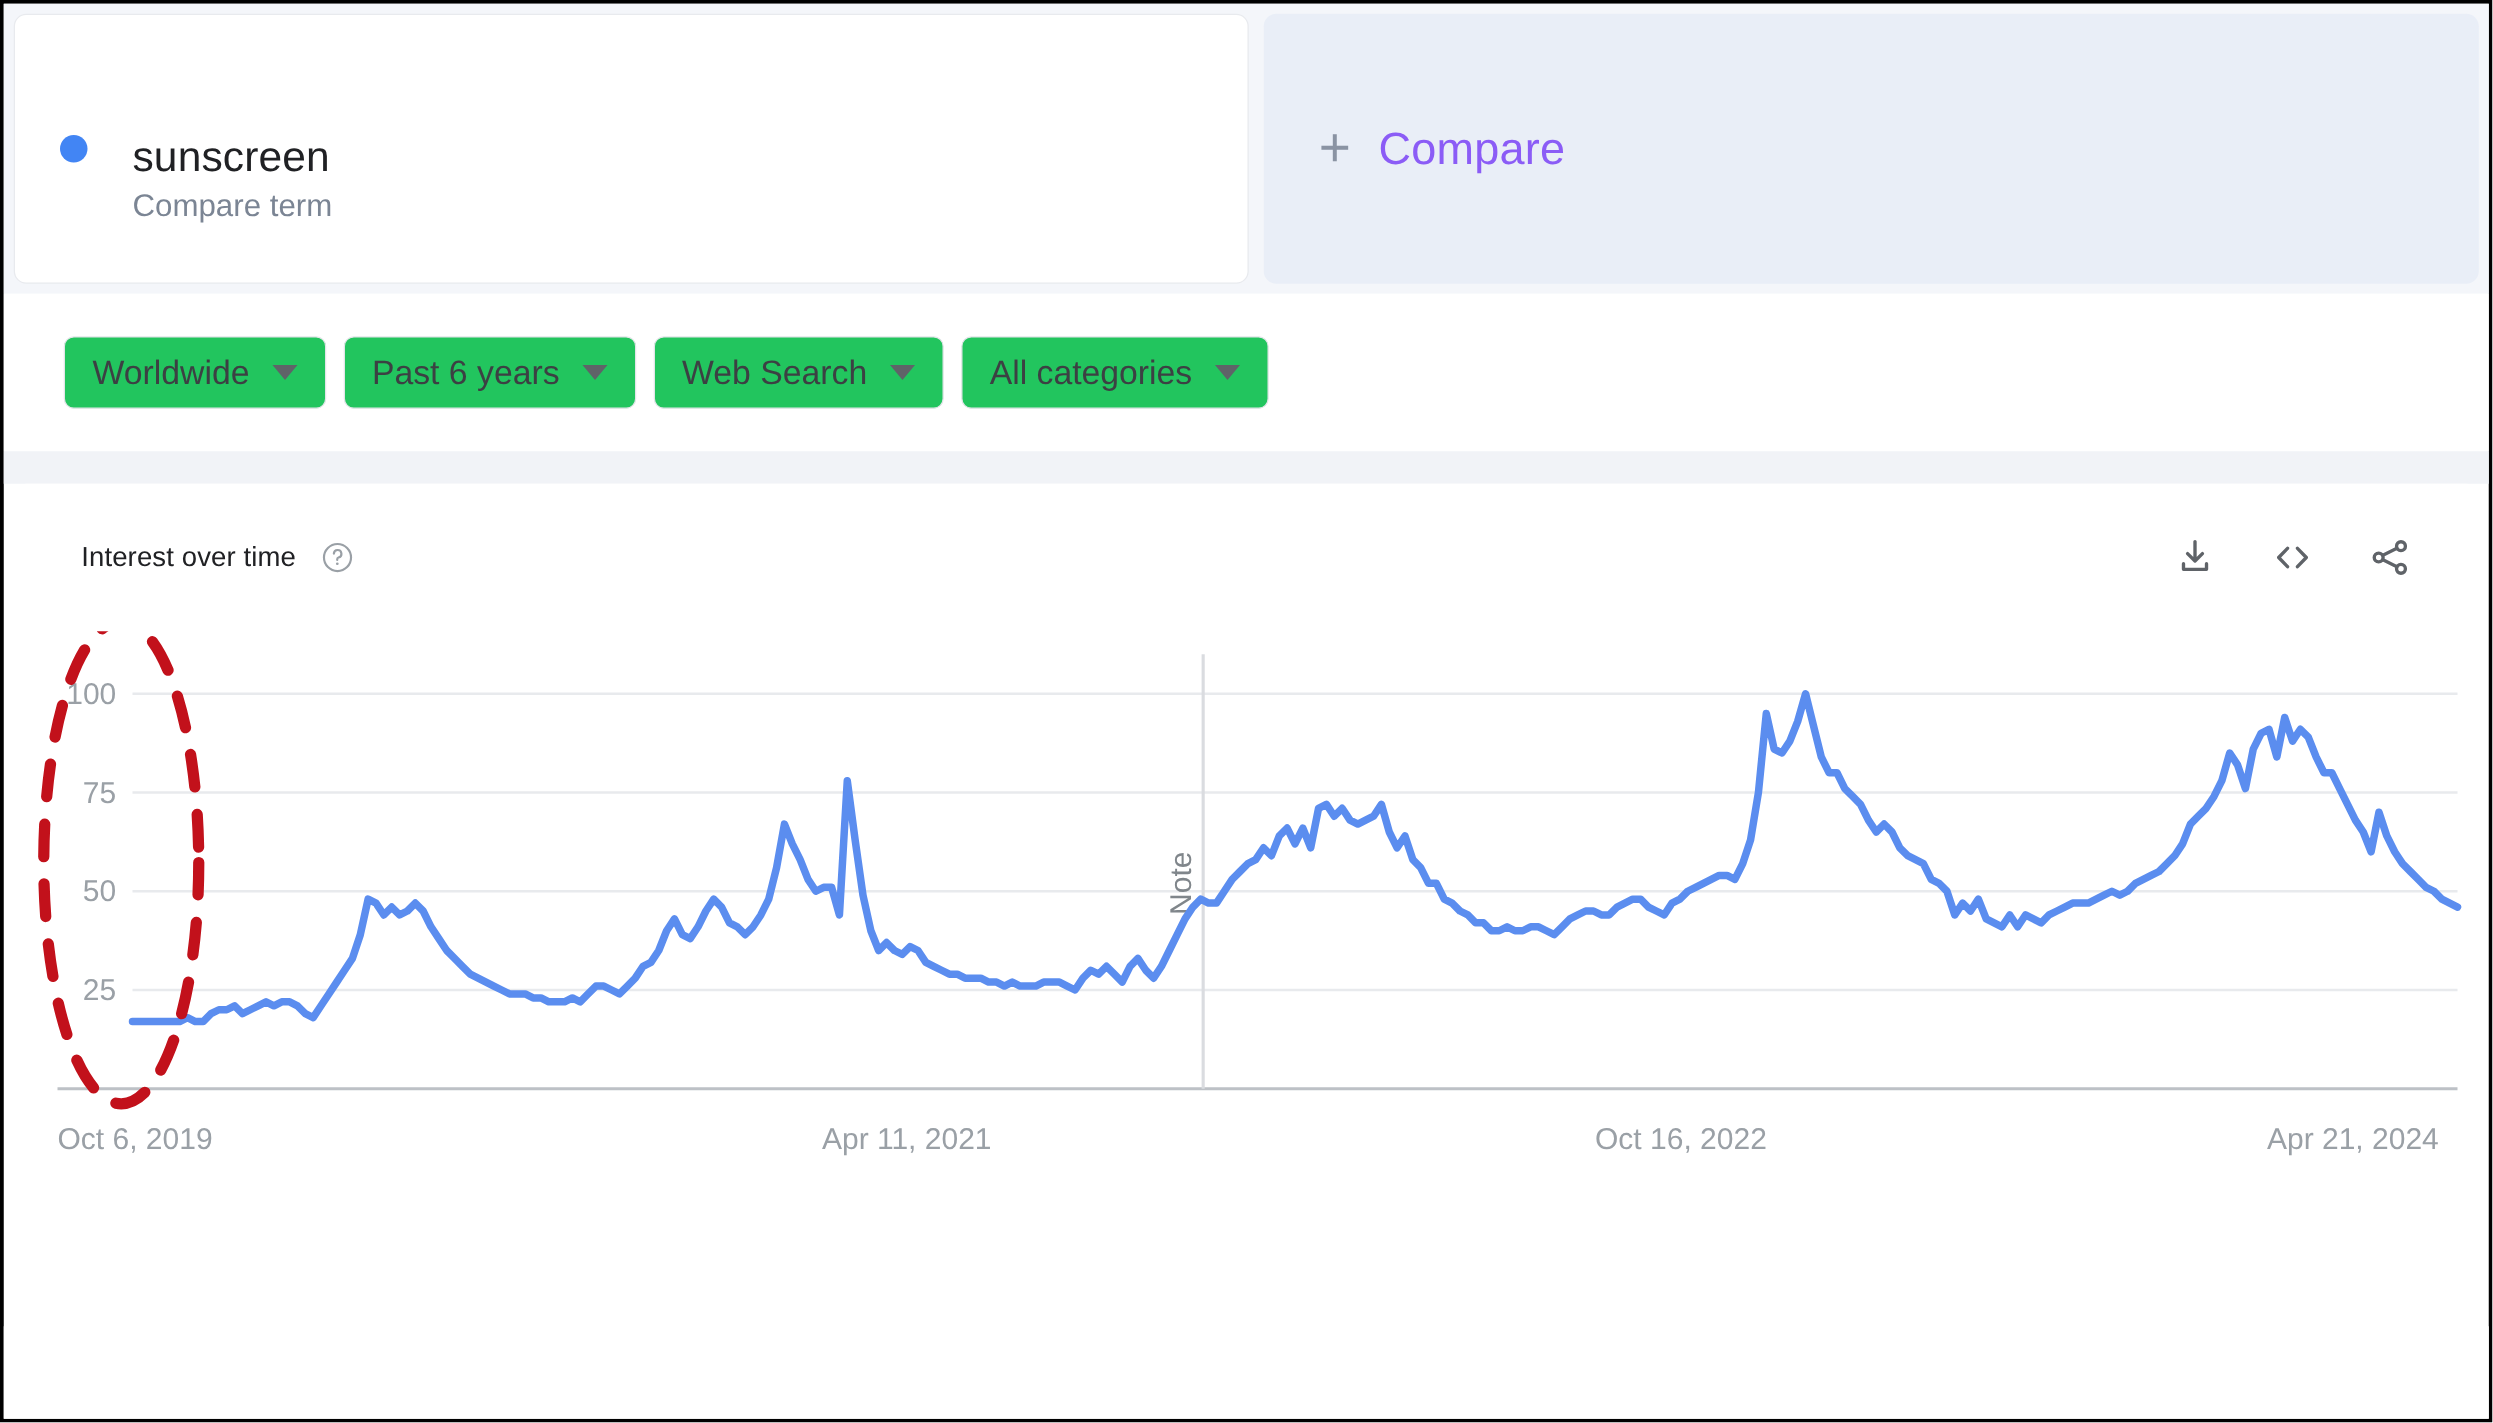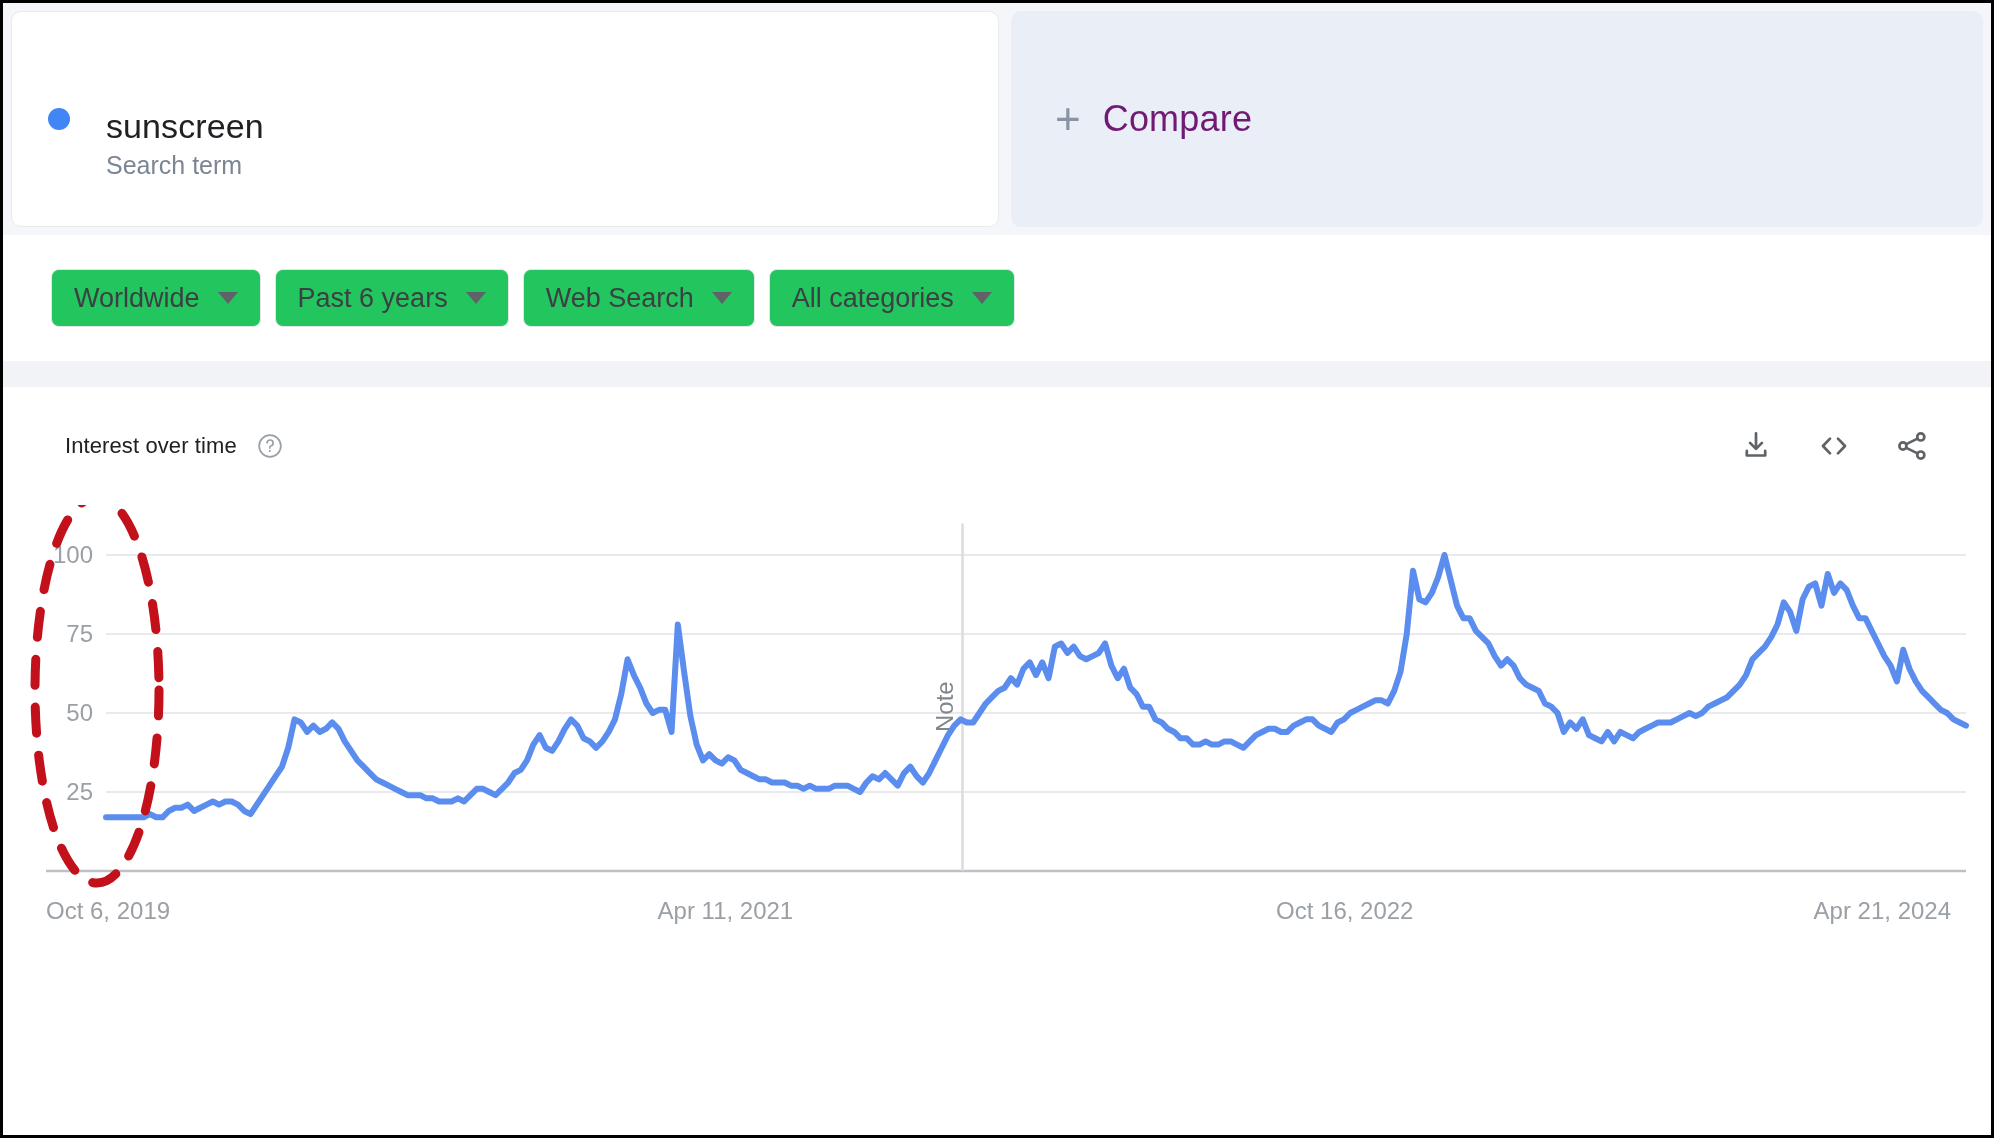--- a/index.html
+++ b/index.html
@@ -80,21 +80,21 @@
   .compare-plus {
     font-size: 44px;
     font-weight: 300;
     line-height: 1;
     margin-right: 22px;
     color: #8a93a3;
   }
 
   .compare-label {
     font-size: 36px;
-    color: #701a75;
+    color: #8b5cf6;
     letter-spacing: 0.2px;
   }
 
   
   .filter-bar {
     position: absolute;
     left: 0; top: 232px;
     width: 1988px;
     height: 126px;
     background: #ffffff;
@@ -222,21 +222,21 @@
 <body>
 
 <div id="screen">
 
   <div class="term-bar">
 
     <div class="term-card">
       <span class="term-dot"></span>
       <div class="term-text">
         <span class="term-title">sunscreen</span>
-        <span class="term-sub">Search term</span>
+        <span class="term-sub">Compare term</span>
       </div>
     </div>
 
     <div class="compare-card">
       <span class="compare-plus">+</span>
       <span class="compare-label">Compare</span>
     </div>
 
   </div>
 

